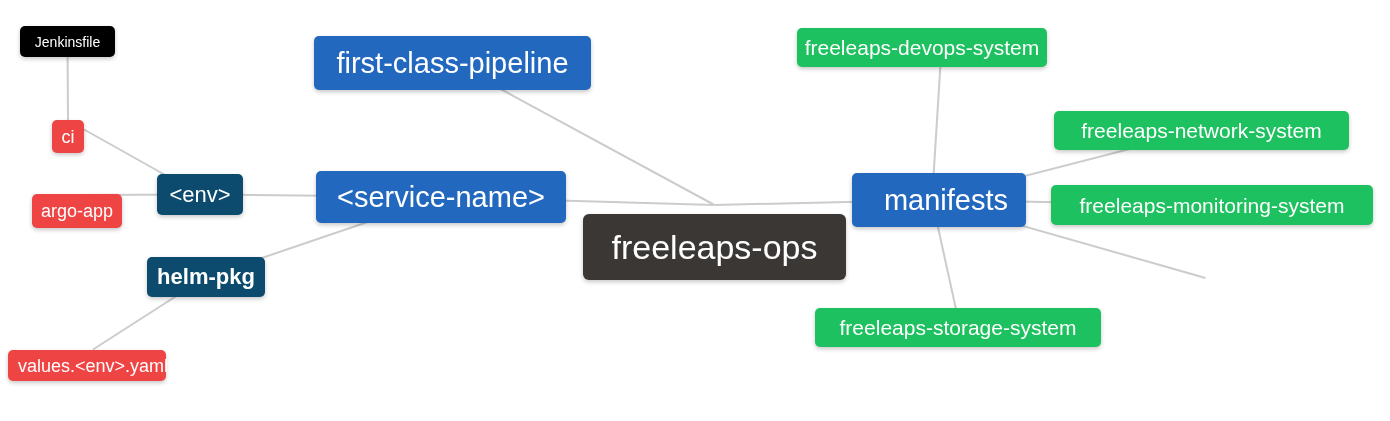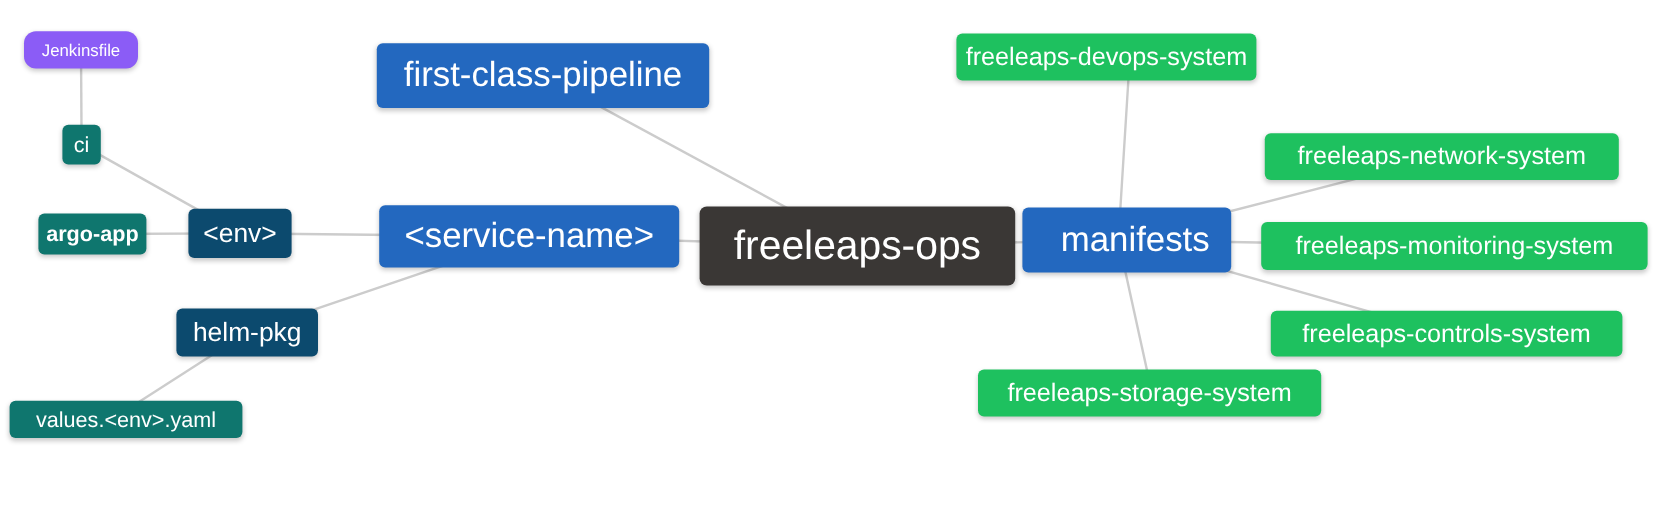--- a/index.html
+++ b/index.html
@@ -27,26 +27,26 @@
     display: flex;
     align-items: center;
     justify-content: center;
     color: #ffffff;
     white-space: nowrap;
     border-radius: 5px;
     box-shadow: 0 2px 4px rgba(0,0,0,0.22);
     cursor: pointer;
     line-height: 1;
   }
-  .lv0 { background: #3a3735; font-size: 34px; border-radius: 6px; }
+  .lv0 { background: #3a3735; font-size: 34px; border-radius: 6px; margin-top: 42px; }
   .lv1 { background: #2368bf; font-size: 29px; }
   .lv2 { background: #0c4a6e; font-size: 22px; }
   .lv2s { background: #1ec15f; font-size: 21px; }
-  .lv3 { background: #0f766e; font-size: 18px; }
-  .lv4 { background: #8b5cf6; font-size: 14px; border-radius: 10px; }
+  .lv3 { background: #ef4444; font-size: 18px; margin-top: 16px; }
+  .lv4 { background: #000000; font-size: 14px; }
 </style>
 </head>
 <body>
 
 <div id="canvas">
 
   <svg id="edges" width="1390" height="421">
     <g stroke="#cccccc" stroke-width="2" fill="none">
       <line x1="67.5" y1="41.5" x2="68" y2="120.5"></line>
       <line x1="68" y1="120.5" x2="200" y2="194.5"></line>
@@ -62,39 +62,38 @@
       <line x1="932" y1="200" x2="1212" y2="205"></line>
       <line x1="932" y1="200" x2="1205.5" y2="278"></line>
       <line x1="932" y1="200" x2="960" y2="327.5"></line>
     </g>
   </svg>
 
   <div class="node lv4" style="left:20px;   top:26px;  width:95px;  height:31px;">Jenkinsfile</div>
 
   <div class="node lv3" style="left:52px;   top:104px; width:32px;  height:33px;">ci</div>
 
-  <div class="node lv3" style="left:32px;   top:178px; width:90px;  height:34px;font-weight:bold;">argo-app</div>
+  <div class="node lv3" style="left:32px;   top:178px; width:90px;  height:34px;">argo-app</div>
 
   <div class="node lv2" style="left:157px;  top:174px; width:86px;  height:41px;">&lt;env&gt;</div>
 
-  <div class="node lv2" style="left:147px;  top:257px; width:118px; height:40px;">helm-pkg</div>
+  <div class="node lv2" style="left:147px;  top:257px; width:118px; height:40px;font-weight:bold;">helm-pkg</div>
 
-  <div class="node lv3" style="left:8px;    top:334px; width:194px; height:31px;">values.&lt;env&gt;.yaml</div>
+  <div class="node lv3" style="left:8px;    top:334px; width:146px; height:31px;padding-left:12px;">values.&lt;env&gt;.yaml</div>
 
   <div class="node lv1" style="left:314px;  top:36px;  width:277px; height:54px;">first-class-pipeline</div>
 
   <div class="node lv1" style="left:316px;  top:171px; width:250px; height:52px;">&lt;service-name&gt;</div>
 
   <div class="node lv0" style="left:583px;  top:172px; width:263px; height:66px;">freeleaps-ops</div>
 
   <div class="node lv1" style="left:852px;  top:173px; width:160px; height:54px;padding-left:14px;">manifests</div>
 
   <div class="node lv2s" style="left:797px;  top:28px;  width:250px; height:39px;">freeleaps-devops-system</div>
 
   <div class="node lv2s" style="left:1054px; top:111px; width:295px; height:39px;">freeleaps-network-system</div>
 
   <div class="node lv2s" style="left:1051px; top:185px; width:322px; height:40px;">freeleaps-monitoring-system</div>
 
-  <div class="node lv2s" style="left:1059px; top:259px; width:293px; height:38px;">freeleaps-controls-system</div>
 
   <div class="node lv2s" style="left:815px;  top:308px; width:286px; height:39px;">freeleaps-storage-system</div>
 
 </div>
 
 </body></html>

